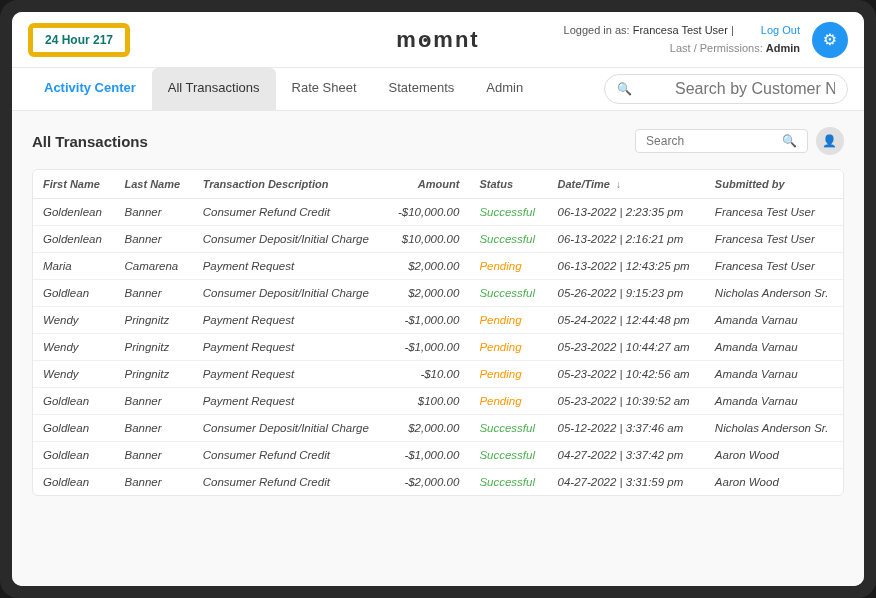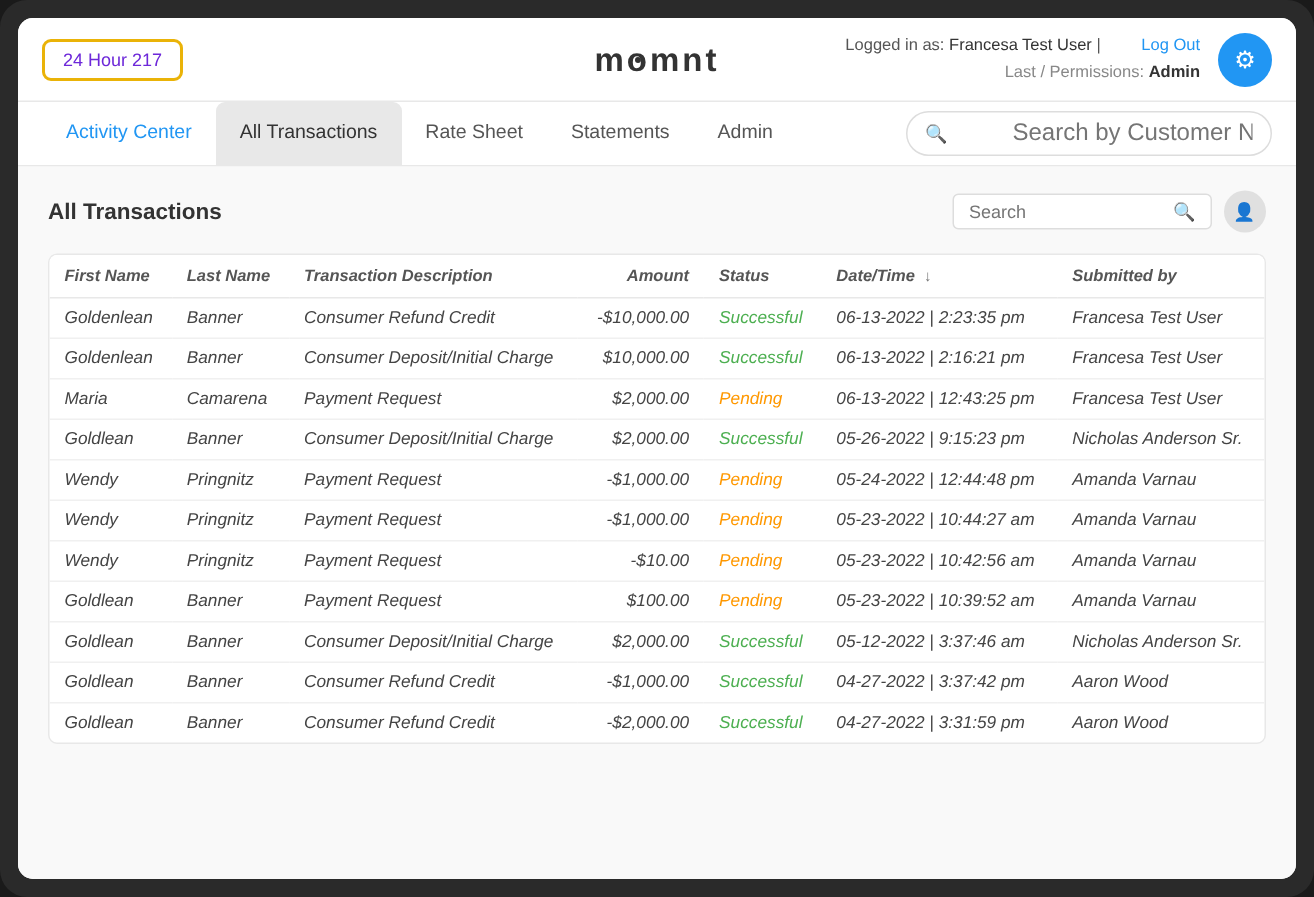--- a/index.html
+++ b/index.html
@@ -36,26 +36,26 @@
       justify-content: space-between;
       padding: 8px 16px;
       border-bottom: 1px solid #e8e8e8;
       min-height: 56px;
     }
     .header-left {
       display: flex;
       align-items: center;
     }
     .store-badge {
-      border: 2px solid #eab308;
+      border: 5px solid #eab308;
       border-radius: 6px;
       padding: 5px 12px;
       font-size: 12px;
-      font-weight: 400;
-      color: #6d28d9;
+      font-weight: 700;
+      color: #0f766e;
     }
     .logo {
       font-size: 22px;
       font-weight: 700;
       color: #333;
       letter-spacing: 2px;
       position: absolute;
       left: 50%;
       transform: translateX(-50%);
     }
@@ -134,20 +134,21 @@
     }
     .nav-item.active {
       background: #e8e8e8;
       border-radius: 6px 6px 0 0;
       color: #333;
       font-weight: 500;
       border-bottom: 3px solid transparent;
     }
     .nav-item.blue {
       color: #2196F3;
+      font-weight: bold;
     }
     .nav-search {
       margin-left: auto;
       display: flex;
       align-items: center;
       border: 1px solid #ddd;
       border-radius: 20px;
       padding: 5px 12px;
       gap: 6px;
       background: #fff;

